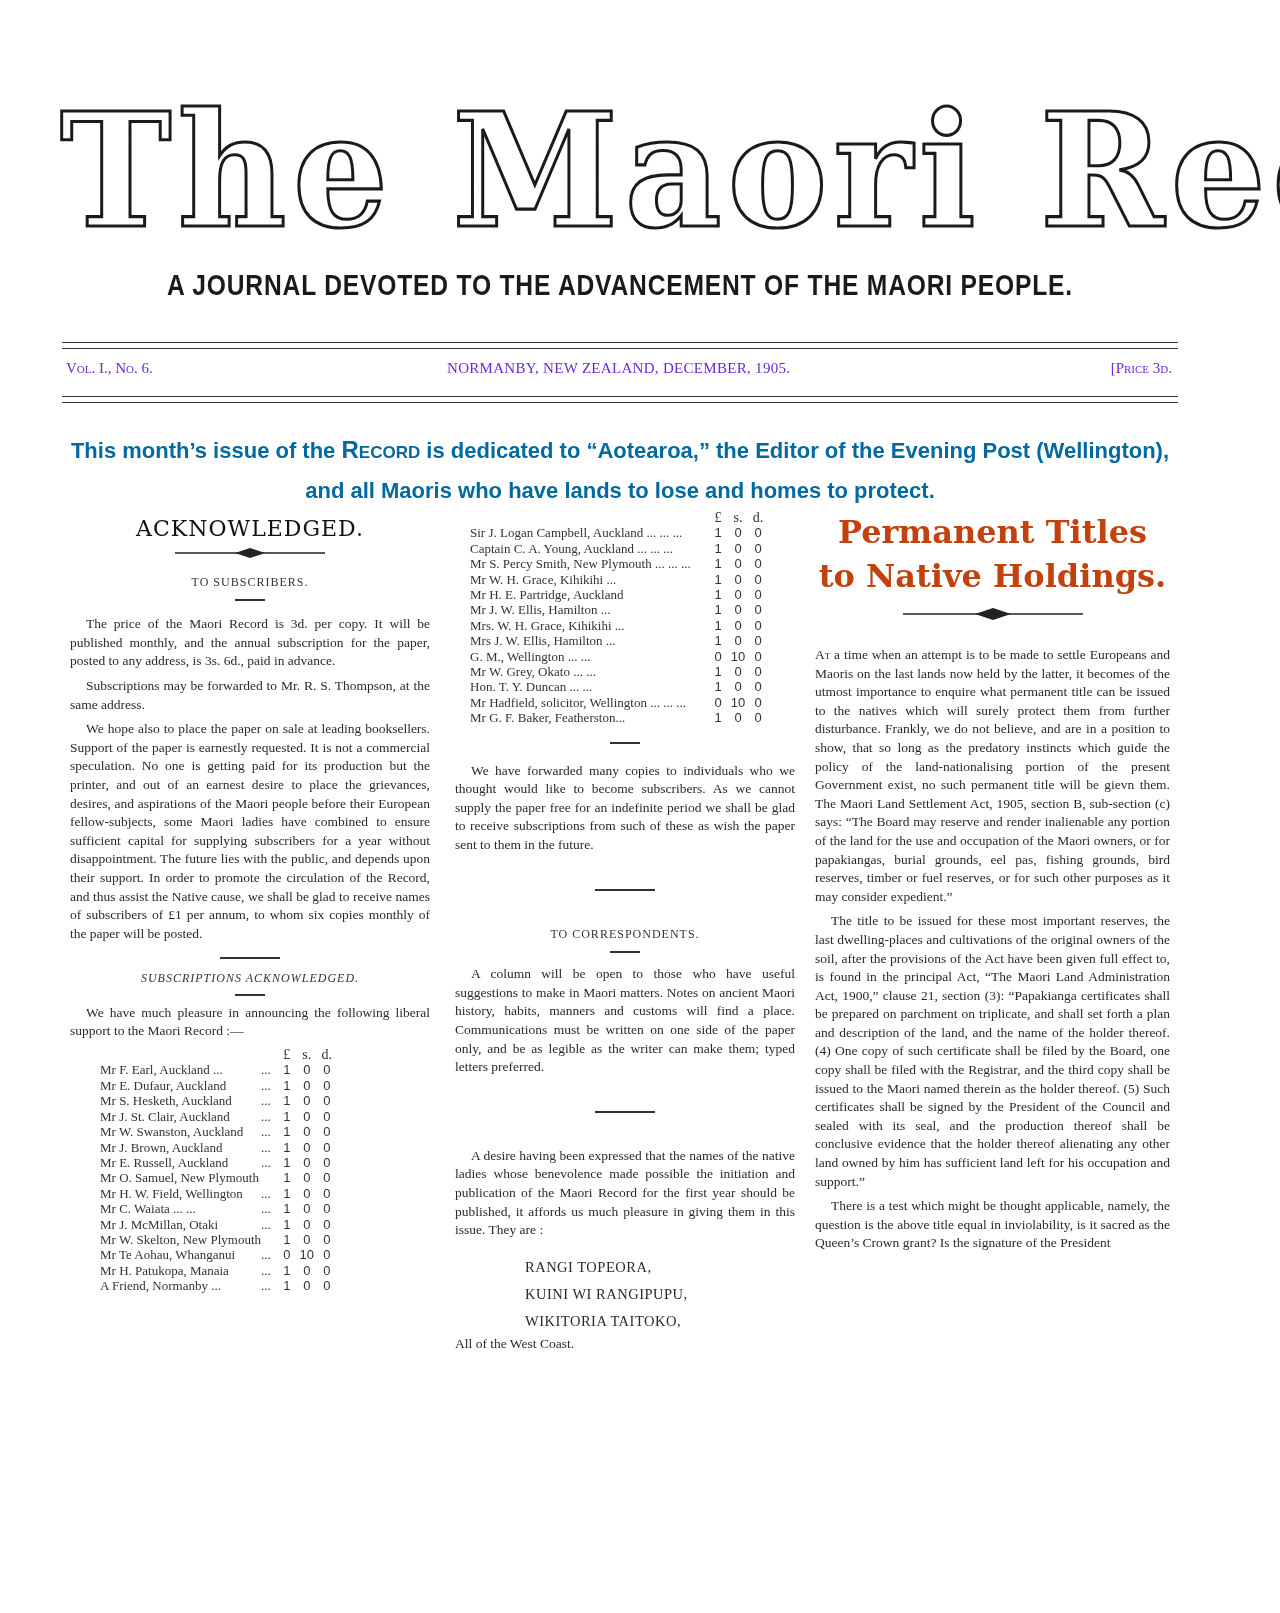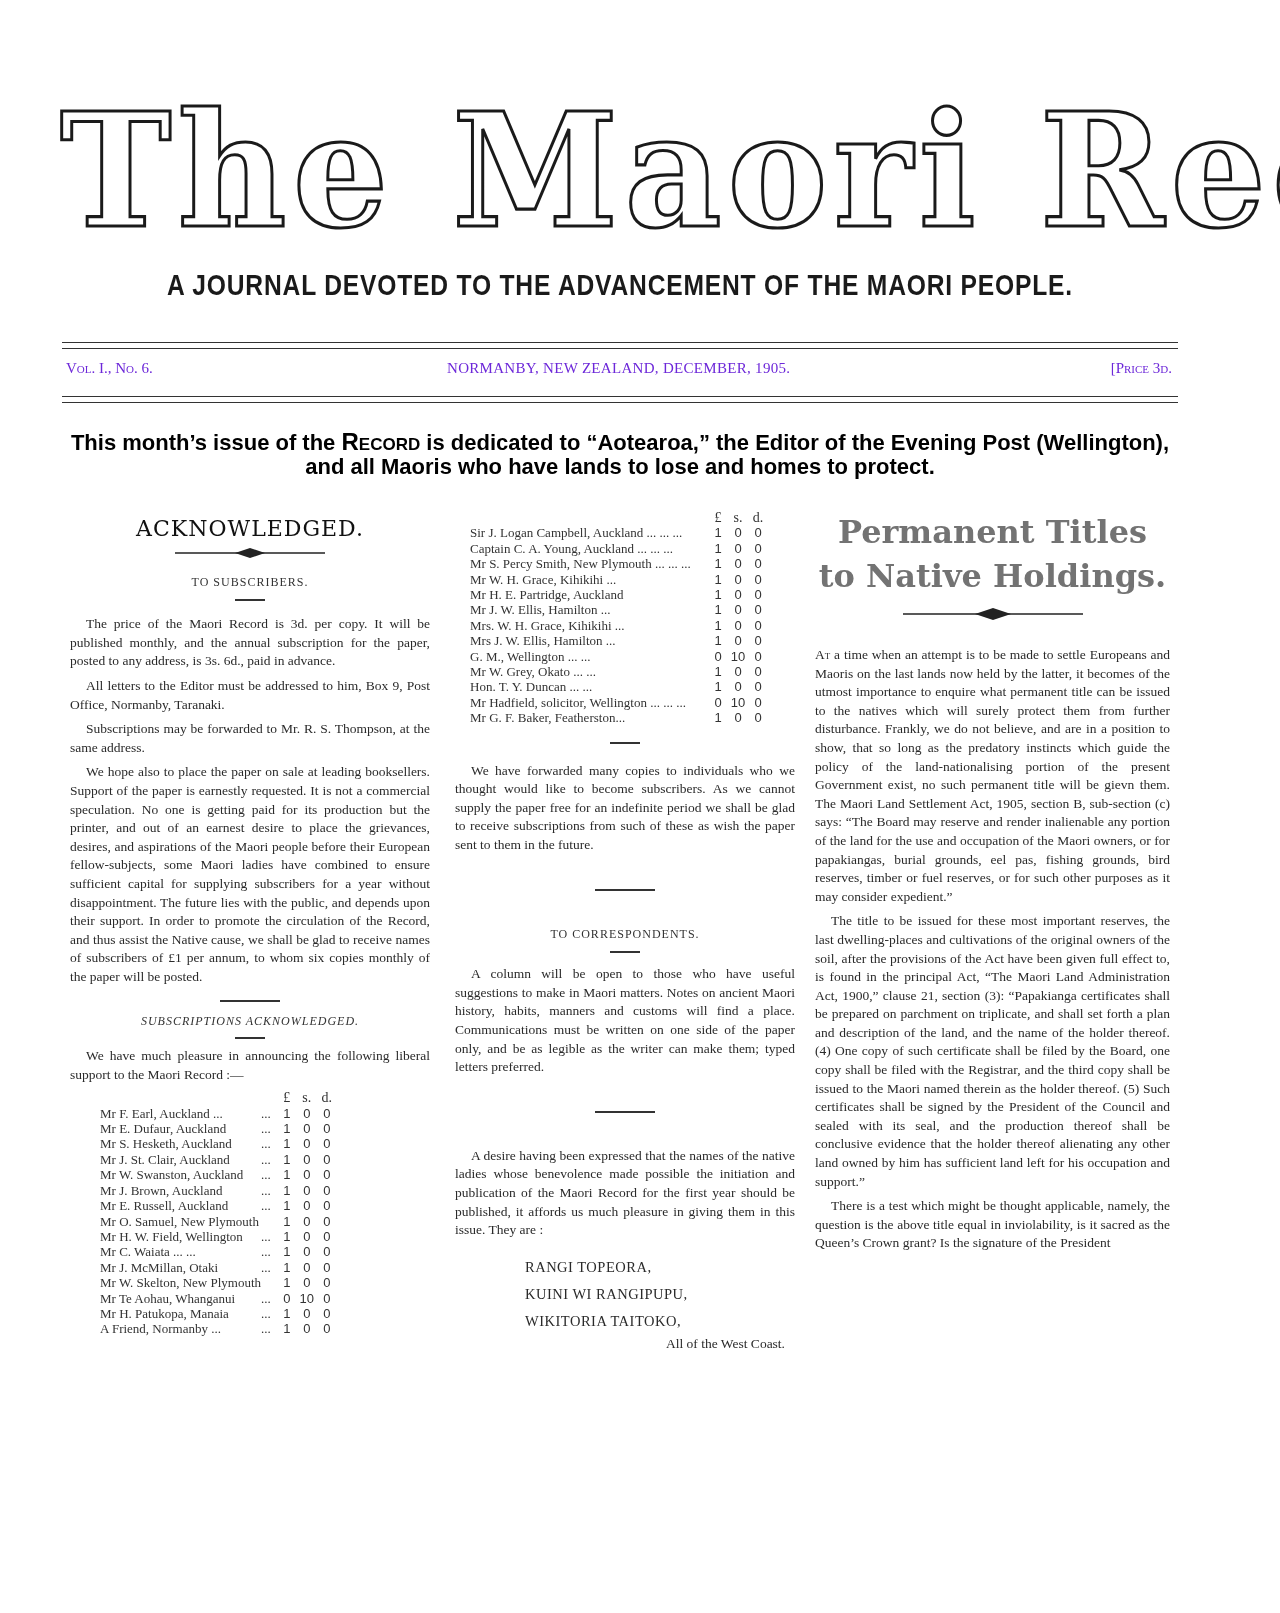--- a/index.html
+++ b/index.html
@@ -5,21 +5,21 @@
   html, body { margin: 0; padding: 0; background: #ffffff; }
   body { width: 1280px; height: 1613px; position: relative; color: #1a1a1a; font-family: "Liberation Serif", "DejaVu Serif", serif; overflow: hidden; }
   .masthead { position: absolute; left: 60px; top: 95px; width: 1120px; height: 170px; text-align: center; }
   .masthead-title { font-family: "DejaVu Serif", serif; font-weight: bold; font-size: 150px; line-height: 150px; letter-spacing: 6px; color: #ffffff; -webkit-text-stroke: 3px #1a1a1a; margin: 0; white-space: nowrap; transform: scaleY(1.05); }
   .tagline { position: absolute; left: 60px; top: 268px; width: 1120px; text-align: center; font-family: "Liberation Sans", sans-serif; font-weight: bold; font-size: 30px; letter-spacing: 1px; transform: scaleX(0.82); transform-origin: center; color: #1a1a1a; }
   .rule { position: absolute; left: 62px; width: 1116px; height: 0; border-top: 1.5px solid #333; }
   .dateline { position: absolute; left: 62px; top: 360px; width: 1116px; height: 22px; font-size: 15px; color: #6d28d9; }
   .dateline .vol { position: absolute; left: 4px; font-variant: small-caps; }
   .dateline .place { position: absolute; left: 385px; letter-spacing: 0.3px; }
   .dateline .price { position: absolute; right: 6px; font-variant: small-caps; }
-  .dedication { position: absolute; left: 60px; top: 430px; width: 1120px; text-align: center; font-family: "Liberation Sans", sans-serif; font-weight: bold; font-size: 22px; line-height: 24px; color: #000000; }
+  .dedication { position: absolute; left: 60px; top: 430px; width: 1120px; text-align: center; font-family: "Liberation Sans", sans-serif; font-weight: bold; font-size: 22px; line-height: 40px; color: #0369a1; }
   .dedication .sc { font-variant: small-caps; font-size: 24px; }
   .col { position: absolute; top: 510px; font-size: 13.5px; line-height: 18.6px; text-align: justify; color: #2a2a2a; }
   .col1 { left: 70px; width: 360px; }
   .col2 { left: 455px; width: 340px; }
   .col3 { left: 815px; width: 355px; }
   .col p { margin: 0 0 6px 0; text-indent: 16px; }
   .h-notif { text-align: center; font-family: "DejaVu Serif", serif; font-size: 22px; letter-spacing: 1px; margin: 10px 0 8px 0; font-weight: normal; color: #111; }
   .ornament { display: block; margin: 0 auto; }
   .h-sub { text-align: center; font-size: 12px; letter-spacing: 1px; margin: 14px 0 6px 0; font-weight: normal; color: #333; }
   .short-rule { width: 30px; height: 0; border-top: 2px solid #333; margin: 8px auto 14px auto; }
@@ -27,22 +27,22 @@
   table.subs { border-collapse: collapse; font-size: 13px; line-height: 15.4px; color: #333; }
   table.subs td { padding: 0; vertical-align: bottom; white-space: nowrap; }
   table.subs td.name { text-align: left; }
   table.subs td.dots { text-align: right; padding-right: 6px; }
   table.subs td.num { text-align: center; width: 20px; font-family: "Liberation Sans", sans-serif; }
   table.subs th { font-weight: normal; font-size: 14px; text-align: center; padding: 0; }
   .subs1 { margin-left: 30px; }
   .subs2 { margin-left: 15px; }
   .subs2 td.name { white-space: normal; width: 238px; }
   .ladies { margin: 14px 0 0 70px; font-size: 14.5px; line-height: 27px; letter-spacing: 0.5px; }
-  .signoff { text-align: right; margin: 0 10px 0 0; font-size: 13.5px; }
-  .h-perm { text-align: center; font-family: "DejaVu Serif", serif; font-weight: bold; font-size: 32px; line-height: 44px; margin: 0 0 10px 0; color: #737373; }
+  .signoff { margin: 0 10px 0 0; font-size: 13.5px; }
+  .h-perm { text-align: center; font-family: "DejaVu Serif", serif; font-weight: bold; font-size: 32px; line-height: 44px; margin: 0 0 10px 0; color: #c2410c; }
   .dropcap { font-variant: small-caps; }
 </style>
 </head>
 <body>
 
 <div class="masthead">
   <h1 class="masthead-title">The Maori Record</h1>
 </div>
 <div class="tagline">A JOURNAL DEVOTED TO THE ADVANCEMENT OF THE MAORI PEOPLE.</div>
 
@@ -62,21 +62,20 @@
 
 <div class="col col1">
   <h2 class="h-notif">ACKNOWLEDGED.</h2>
   <svg class="ornament" width="150" height="12">
     <line x1="0" y1="6" x2="150" y2="6" stroke="#222" stroke-width="1.5"></line>
     <polygon points="60,6 75,1 90,6 75,11" fill="#222"></polygon>
   </svg>
   <div class="h-sub">TO SUBSCRIBERS.</div>
   <div class="short-rule"></div>
   <p>The price of the Maori Record is 3d. per copy. It will be published monthly, and the annual subscription for the paper, posted to any address, is 3s. 6d., paid in advance.</p>
-  <p>All letters to the Editor must be addressed to him, Box 9, Post Office, Normanby, Taranaki.</p>
   <p>Subscriptions may be forwarded to Mr. R. S. Thompson, at the same address.</p>
   <p>We hope also to place the paper on sale at leading booksellers. Support of the paper is earnestly requested. It is not a commercial speculation. No one is getting paid for its production but the printer, and out of an earnest desire to place the grievances, desires, and aspirations of the Maori people before their European fellow-subjects, some Maori ladies have combined to ensure sufficient capital for supplying subscribers for a year without disappointment. The future lies with the public, and depends upon their support. In order to promote the circulation of the Record, and thus assist the Native cause, we shall be glad to receive names of subscribers of £1 per annum, to whom six copies monthly of the paper will be posted.</p>
   <div class="mid-rule" style="margin:14px auto 10px auto;"></div>
   <div class="h-sub" style="margin-top:4px;font-style:italic;">SUBSCRIPTIONS ACKNOWLEDGED.</div>
   <div class="short-rule" style="margin:4px auto 8px auto;"></div>
   <p>We have much pleasure in announcing the following liberal support to the Maori Record :—</p>
   <table class="subs subs1">
     <thead>
       <tr>
         <th></th>

